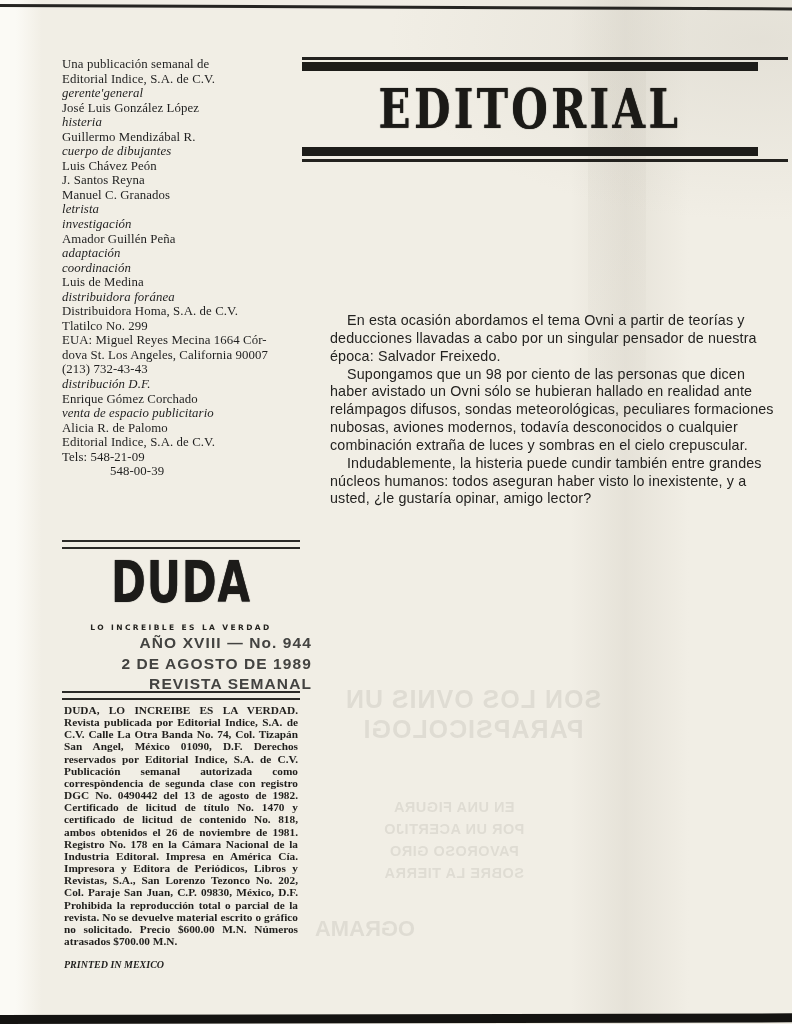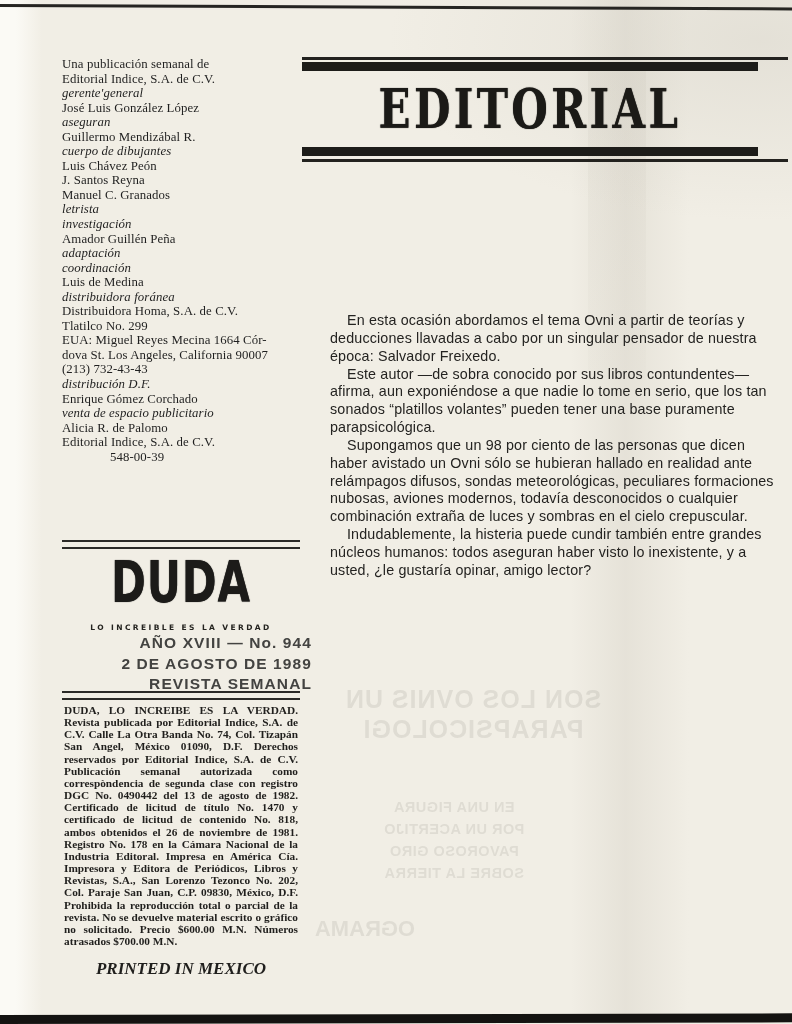--- a/index.html
+++ b/index.html
@@ -41,21 +41,21 @@
     color:#24231f;margin-top:17px;
   }
 
   
   .issue{left:50px;top:633px;width:262px;text-align:right;
     font-family:"Liberation Sans", sans-serif;font-weight:bold;font-size:15.5px;line-height:20.5px;
     color:#434341;letter-spacing:1.1px;}
 
   
   .legal{left:64px;top:704px;width:234px;font-size:11.3px;line-height:12.15px;text-align:justify;color:#201f1d;font-weight:bold;}
-  .printed{left:64px;top:959px;width:234px;text-align:center;font-style:italic;font-weight:bold;font-size:17px;color:#201f1d;}
+  .printed{left:64px;top:959px;width:234px;text-align:left;font-style:italic;font-weight:bold;font-size:10px;color:#201f1d;}
 
   
   .banner-thin-top{left:302px;top:57px;width:486px;height:2.5px;background:#23221f;}
   .banner-bar-top{left:302px;top:62px;width:456px;height:9px;background:#1d1c19;}
   .banner-title{
     left:302px;top:74px;width:456px;height:72px;text-align:center;
     font-family:"DejaVu Serif", serif;font-weight:900;font-size:50px;line-height:72px;
     color:#1b1a17;letter-spacing:4px;transform:scale(.84,1.08);transform-origin:center center;
     text-shadow:0 0 1px #1b1a17;
   }
@@ -82,21 +82,21 @@
 
 <div class="abs edge-top"></div>
 <div class="abs band"></div>
 <div class="abs edge-bottom"></div>
 
 <div class="abs masthead">
     <div class="m-line roman">Una publicación semanal de</div>
     <div class="m-line roman">Editorial Indice, S.A. de C.V.</div>
     <div class="m-line italic">gerente'general</div>
     <div class="m-line roman">José Luis González López</div>
-    <div class="m-line italic">aseguran</div>
+    <div class="m-line italic">histeria</div>
     <div class="m-line roman">Guillermo Mendizábal R.</div>
     <div class="m-line italic">cuerpo de dibujantes</div>
     <div class="m-line roman">Luis Chávez Peón</div>
     <div class="m-line roman">J. Santos Reyna</div>
     <div class="m-line roman">Manuel C. Granados</div>
     <div class="m-line italic">letrista</div>
     <div class="m-line italic">investigación</div>
     <div class="m-line roman">Amador Guillén Peña</div>
     <div class="m-line italic">adaptación</div>
     <div class="m-line italic">coordinación</div>
@@ -105,20 +105,21 @@
     <div class="m-line roman">Distribuidora Homa, S.A. de C.V.</div>
     <div class="m-line roman">Tlatilco No. 299</div>
     <div class="m-line roman">EUA: Miguel Reyes Mecina 1664 Cór-</div>
     <div class="m-line roman">dova St. Los Angeles, California 90007</div>
     <div class="m-line roman">(213) 732-43-43</div>
     <div class="m-line italic">distribución D.F.</div>
     <div class="m-line roman">Enrique Gómez Corchado</div>
     <div class="m-line italic">venta de espacio publicitario</div>
     <div class="m-line roman">Alicia R. de Palomo</div>
     <div class="m-line roman">Editorial Indice, S.A. de C.V.</div>
+    <div class="m-line roman">Tels: 548-21-09</div>
     <div class="m-line indent">548-00-39</div>
   </div>
 
 <div class="abs double-rule rule1"></div>
 
 <div class="abs logo">
   <div class="logo-title">DUDA</div>
   <div class="logo-tagline">LO INCREIBLE ES LA VERDAD</div>
 </div>
 
@@ -134,21 +135,20 @@
 <div class="abs printed">PRINTED IN MEXICO</div>
 
 <div class="abs banner-thin-top"></div>
 <div class="abs banner-bar-top"></div>
 <div class="abs banner-title">EDITORIAL</div>
 <div class="abs banner-bar-bottom"></div>
 <div class="abs banner-thin-bottom"></div>
 
 <div class="abs body-text">
     <div class="para">En esta ocasión abordamos el tema Ovni a partir de teorías y deducciones llavadas a cabo por un singular pensador de nuestra época: Salvador Freixedo.</div>
-    <div class="para">Este autor —de sobra conocido por sus libros contundentes— afirma, aun exponiéndose a que nadie lo tome en serio, que los tan sonados “platillos volantes” pueden tener una base puramente parapsicológica.</div>
     <div class="para">Supongamos que un 98 por ciento de las personas que dicen haber avistado un Ovni sólo se hubieran hallado en realidad ante relámpagos difusos, sondas meteorológicas, peculiares formaciones nubosas, aviones modernos, todavía desconocidos o cualquier combinación extraña de luces y sombras en el cielo crepuscular.</div>
     <div class="para">Indudablemente, la histeria puede cundir también entre grandes núcleos humanos: todos aseguran haber visto lo inexistente, y a usted, ¿le gustaría opinar, amigo lector?</div>
   </div>
 
 <div class="ghost ghost-headline">
     <div class="g-line">SON LOS OVNIS UN</div>
     <div class="g-line">PARAPSICOLOGI</div>
   </div>
 <div class="ghost ghost-bullets">
     <div class="g-line">EN UNA FIGURA</div>

